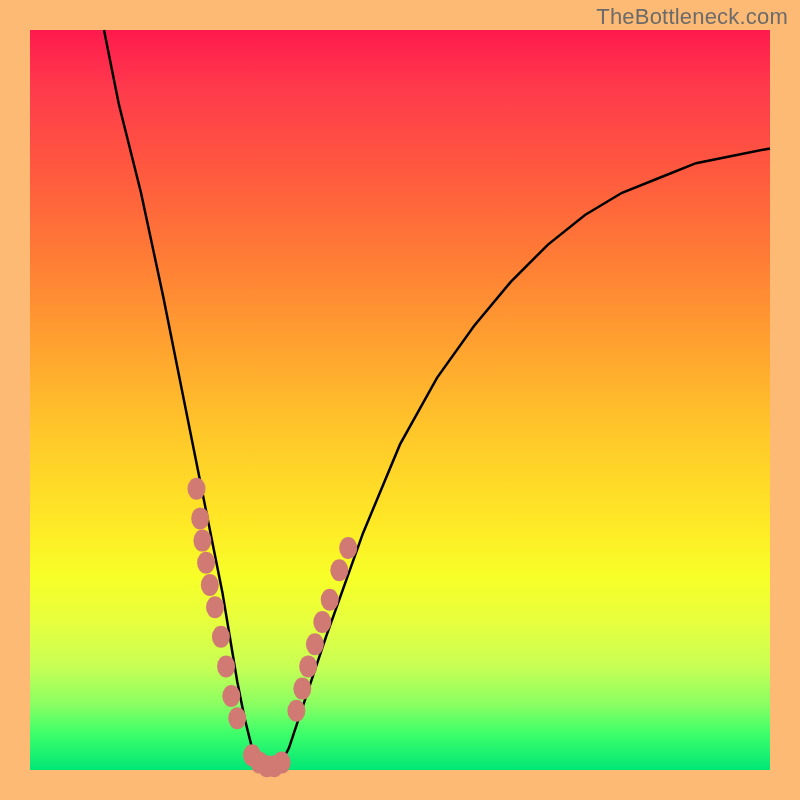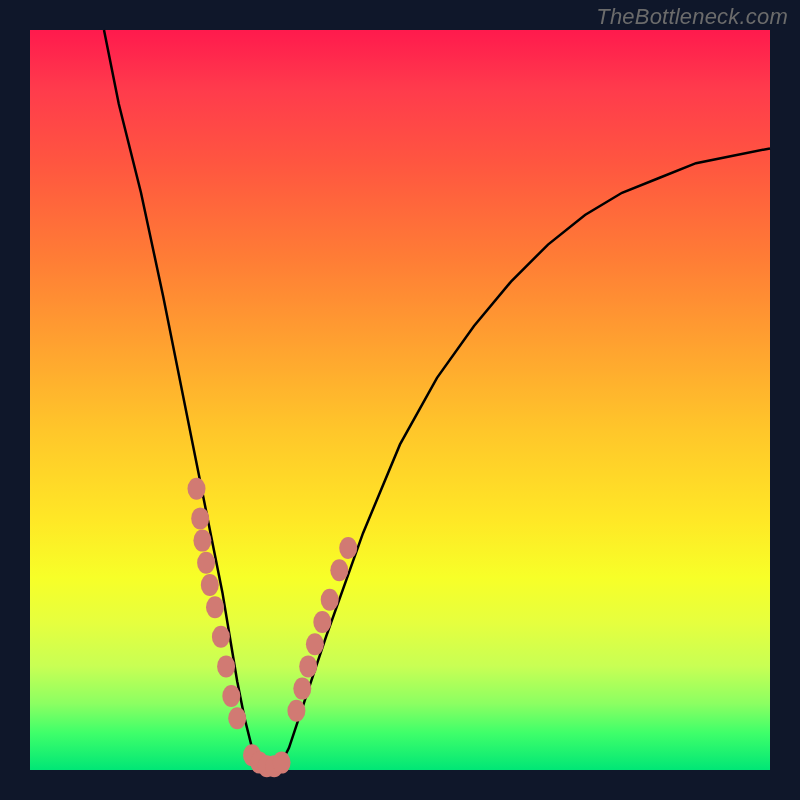--- a/index.html
+++ b/index.html
@@ -7,22 +7,21 @@
     padding: 0;
     width: 800px;
     height: 800px;
     background: #000;
     font-family: Arial, Helvetica, sans-serif;
     overflow: hidden;
   }
   .frame {
     position: absolute;
     inset: 0;
-    background: #0f172a;
-    font-style: italic;
+    background: #fdba74;
   }
   .plot {
     position: absolute;
     left: 30px;
     top: 30px;
     width: 740px;
     height: 740px;
     
     background: linear-gradient(
       to bottom,

